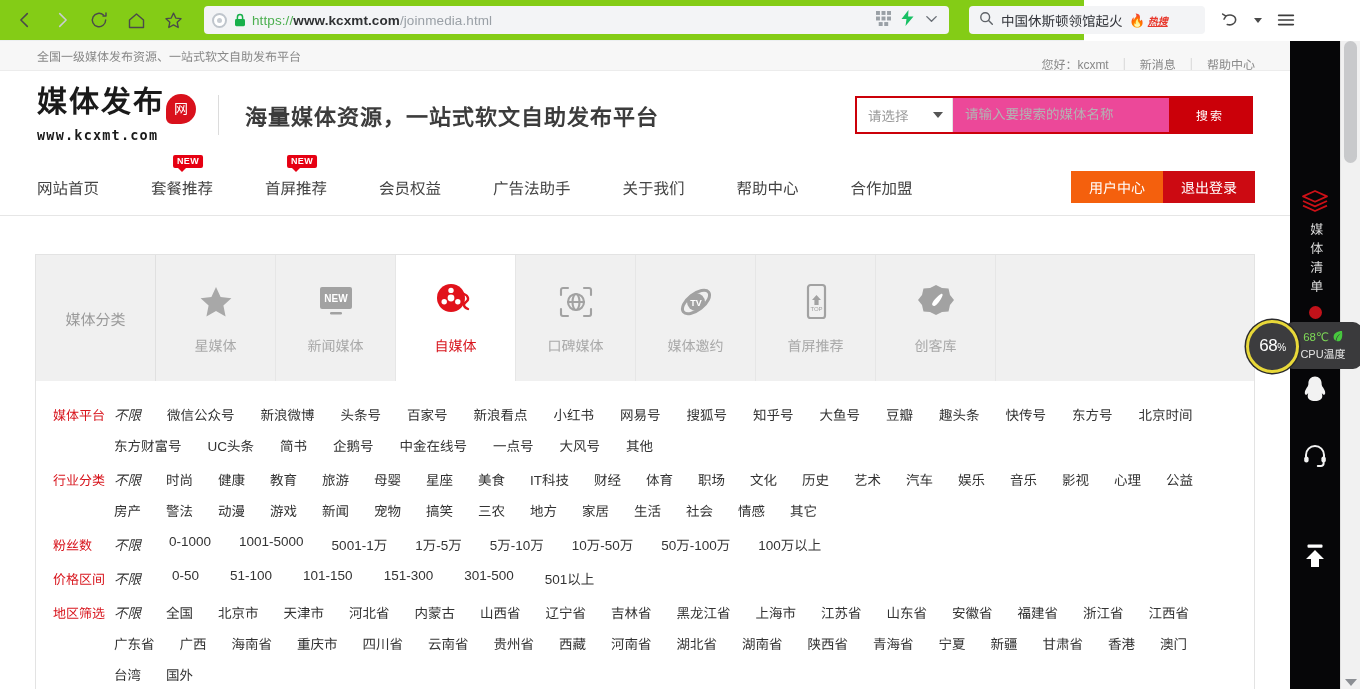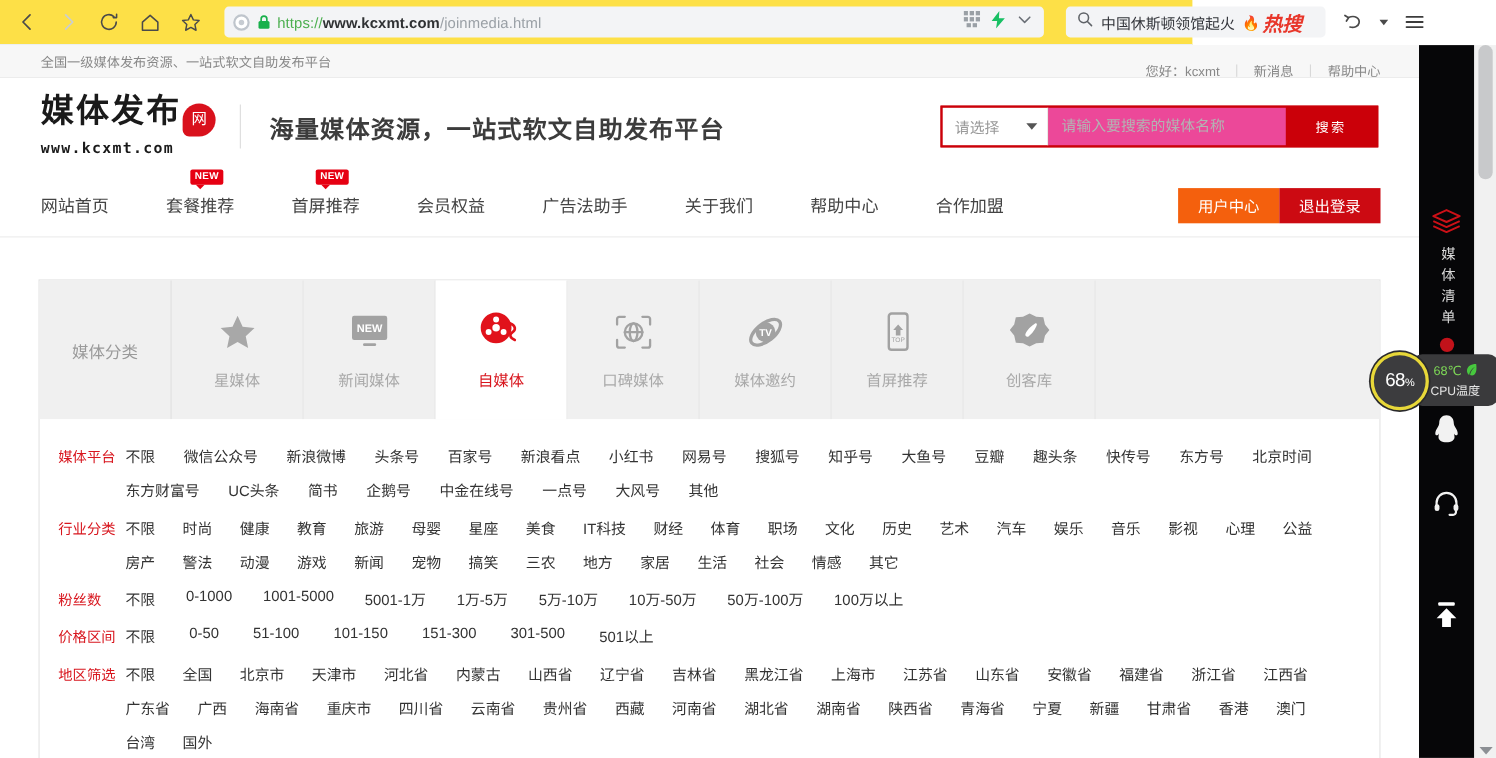--- a/index.html
+++ b/index.html
@@ -9,21 +9,21 @@
     background: #fff;
     font-family: "Liberation Sans", "DejaVu Sans", sans-serif;
     -webkit-font-smoothing: antialiased;
   }
   .screen { position: relative; width: 1360px; height: 689px; background: #fff; }
 
   
   .browser-bar {
     position: absolute; top: 0; left: 0;
     width: 1084px; height: 41px;
-    background: #fde047;
+    background: #84cc16;
     display: flex; align-items: center;
     border-bottom: 1px solid #eceff1;
   }
   .nav-btns { display: flex; align-items: center; gap: 3px; padding-left: 8px; }
   .nav-btn {
     width: 34px; height: 34px; border-radius: 4px;
     display: flex; align-items: center; justify-content: center;
     cursor: pointer;
   }
   .nav-btn svg { display: block; }
@@ -53,21 +53,21 @@
 
   .chrome-search {
     margin-left: 20px;
     height: 28px; min-width: 236px;
     background: #f3f4f6; border-radius: 4px;
     display: flex; align-items: center; padding: 0 10px; gap: 7px;
   }
   .chrome-search .q { font-size: 13.5px; color: #32343a; white-space: nowrap; }
   .hot-badge { display: flex; align-items: center; gap: 2px; }
   .hot-badge .flame { color: #ee3224; font-size: 13px; }
-  .hot-badge .ht { color: #e8372b; font-size: 18px; font-weight: bold; font-style: italic; }
+  .hot-badge .ht { color: #e8372b; font-size: 10px; font-weight: bold; font-style: italic; text-decoration: underline; }
   .chrome-right { display: flex; align-items: center; gap: 4px; margin-left: 8px; }
 
   
   .topbar {
     position: absolute; top: 41px; left: 0;
     width: 1290px; height: 30px;
     background: #f7f7f7;
     border-bottom: 1px solid #ececec;
   }
   .topbar-inner {
@@ -196,21 +196,21 @@
     font-size: 13px; color: #d8161e; white-space: nowrap;
   }
   .frow-vals {
     display: flex; flex-wrap: wrap; align-content: flex-start;
     column-gap: 0; row-gap: 7px; padding-right: 14px;
   }
   .fval {
     font-size: 13.5px; color: #333; cursor: pointer;
     white-space: nowrap; padding: 2px 0; margin-right: 25px;
   }
-  .fval.nolimit { margin-right: 28px; }
+  .fval.nolimit { margin-right: 28px; font-style: italic; }
   .frow.platform .fval { margin-right: 26px; }
   .frow.industry .fval { margin-right: 25px; }
   .frow.fans .fval { margin-right: 28px; }
   .frow.price .fval { margin-right: 31px; }
   .frow.region .fval { margin-right: 25px; }
 
   
   .rail {
     position: absolute; top: 41px; right: 20px;
     width: 50px; height: 648px; background: #060608;

